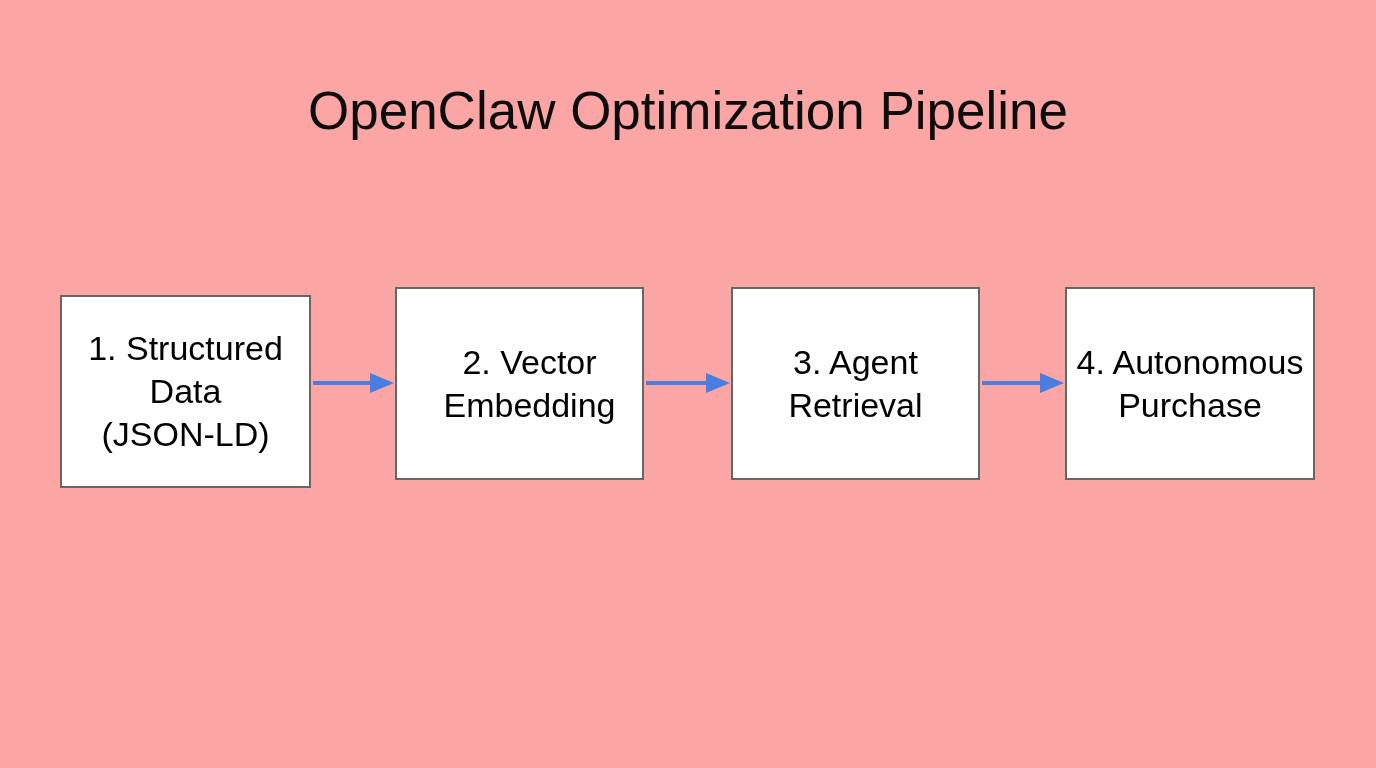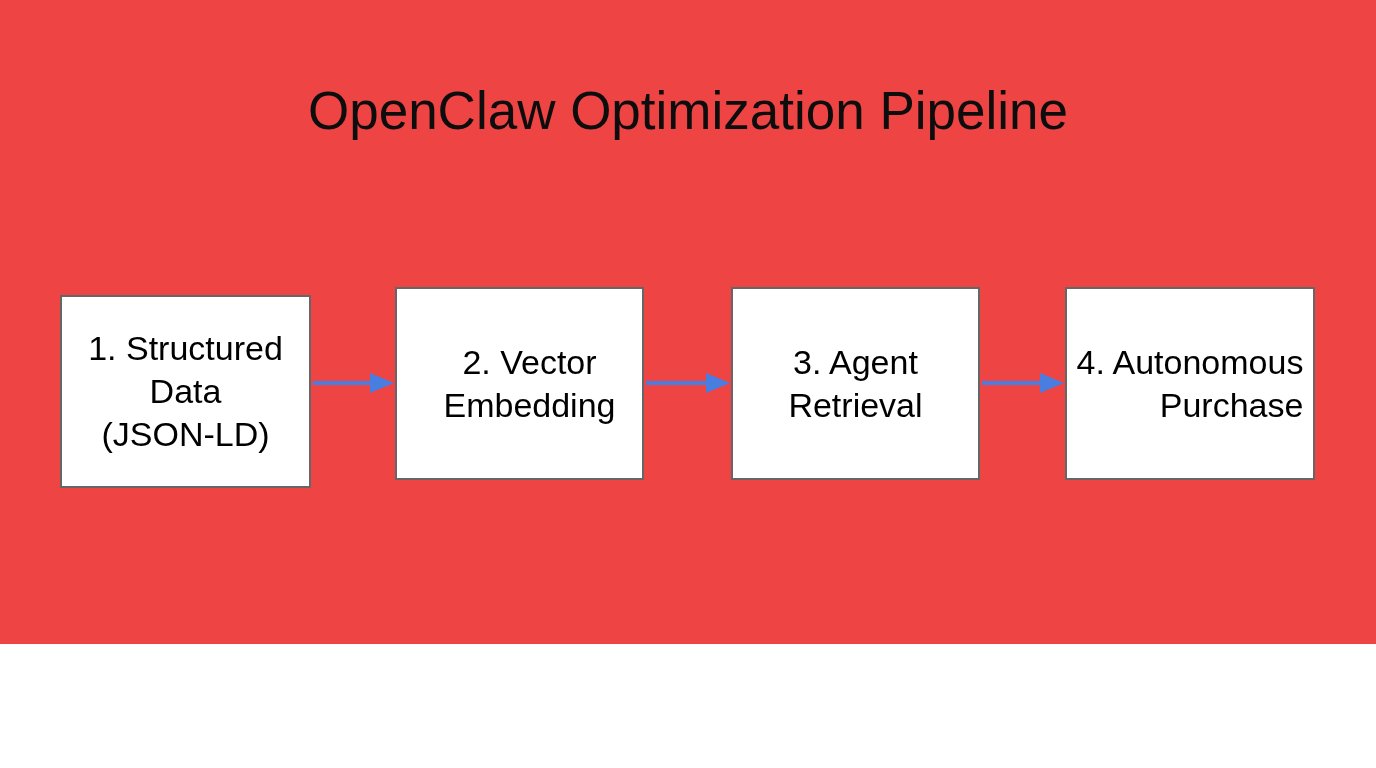--- a/index.html
+++ b/index.html
@@ -1,21 +1,21 @@
 <!DOCTYPE html>
 <html><head>
 <meta charset="utf-8">
 <style>
   * { margin: 0; padding: 0; box-sizing: border-box; }
   html, body { background: #ffffff; }
   #canvas {
     position: relative;
     width: 1376px;
-    height: 644px;
-    background: #ef4444;
+    height: 768px;
+    background: #fca5a5;
     overflow: hidden;
     font-family: "Liberation Sans", sans-serif;
     color: #000000;
   }
   .slide-title {
     position: absolute;
     left: 0;
     right: 0;
     top: 82px;
     text-align: center;
@@ -38,21 +38,21 @@
   }
   .node-label {
     font-size: 34px;
     line-height: 43px;
     white-space: pre-line;
     color: #000000;
   }
   .node-1 { left: 60px;   width: 251px; margin-top: 8px; }
   .node-2 { left: 395px;  width: 249px; padding-left: 20px; }
   .node-3 { left: 731px;  width: 249px; }
-  .node-4 { left: 1065px; width: 250px; text-align: right; }
+  .node-4 { left: 1065px; width: 250px; }
 
   .connector {
     position: absolute;
     top: 373px;
     height: 20px;
   }
   .connector .shaft {
     position: absolute;
     left: 0;
     top: 8px;

